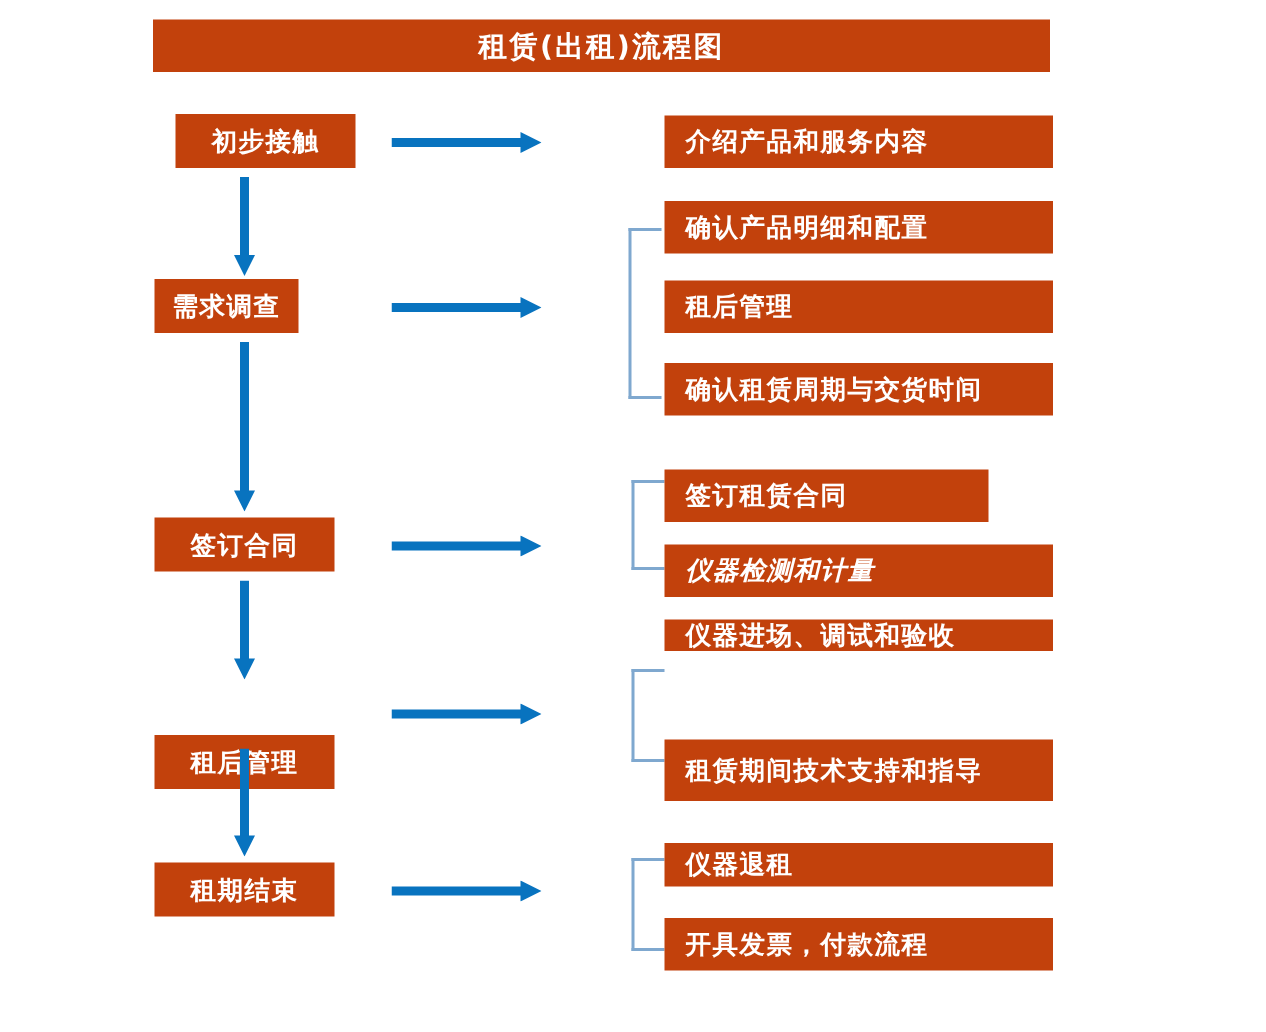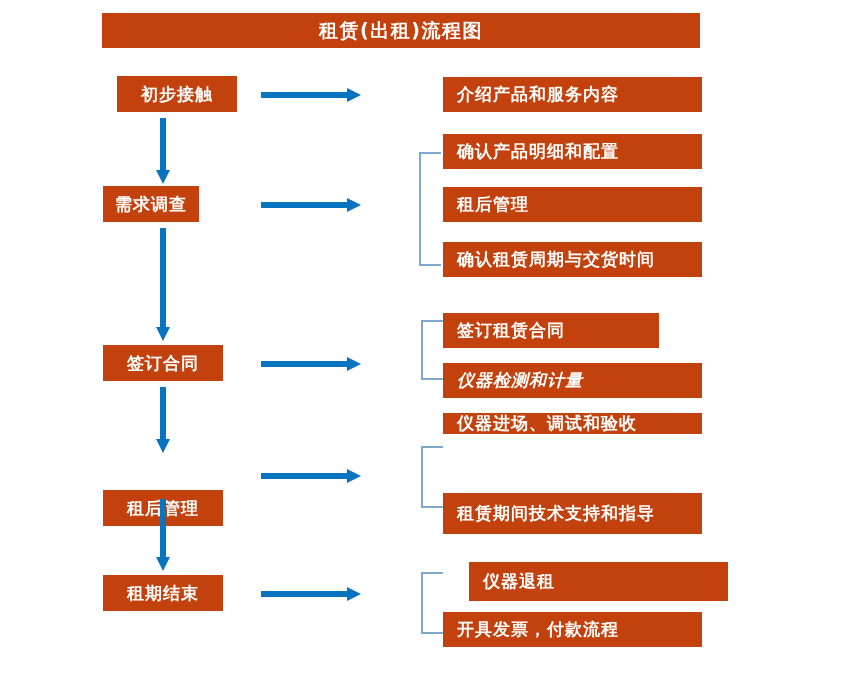--- a/index.html
+++ b/index.html
@@ -155,17 +155,17 @@
   <div class="blue-box detail-box" style="left:443px; top:242px; width:259px; height:35px;">确认租赁周期与交货时间</div>
 
   <div class="blue-box detail-box" style="left:443px; top:313px; width:216px; height:35px;">签订租赁合同</div>
 
   <div class="blue-box detail-box" style="left:443px; top:363px; width:259px; height:35px;font-style:italic;">仪器检测和计量</div>
 
   <div class="blue-box detail-box" style="left:443px; top:413px; width:259px; height:21px;">仪器进场、调试和验收</div>
 
   <div class="blue-box detail-box" style="left:443px; top:493px; width:259px; height:41px;">租赁期间技术支持和指导</div>
 
-  <div class="blue-box detail-box" style="left:469px; top:562px; width:259px; height:39px;">仪器退租</div>
+  <div class="blue-box detail-box" style="left:443px; top:562px; width:259px; height:29px;">仪器退租</div>
 
   <div class="blue-box detail-box" style="left:443px; top:612px; width:259px; height:35px;">开具发票，付款流程</div>
 
 </div>
 
 </body></html>

